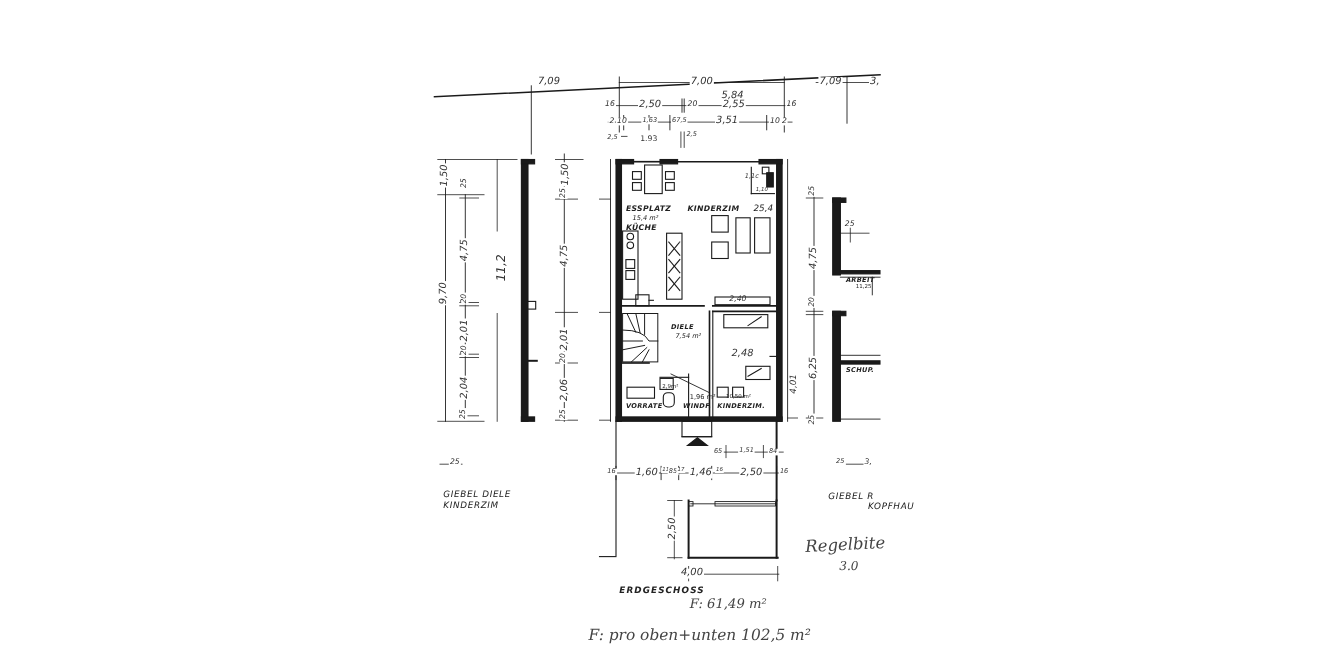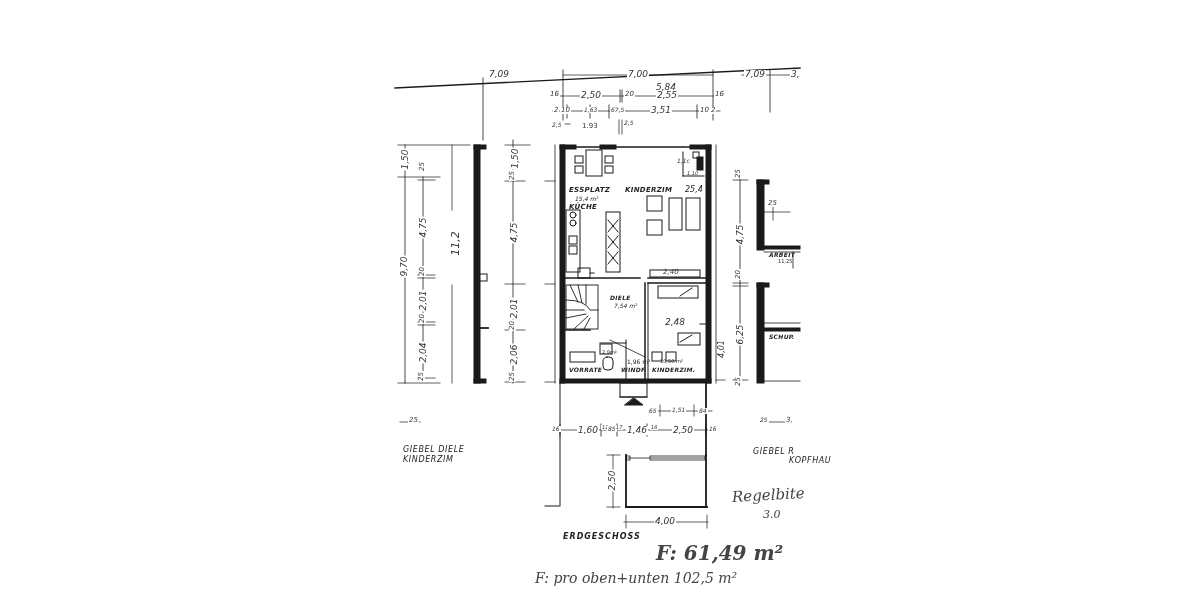--- a/index.html
+++ b/index.html
@@ -298,26 +298,26 @@
   <span class="dim" style="left:672px;top:426px;">2,50</span>
   <span class="dim" style="left:708px;top:426px;font-size:6px;">16</span>
   <span class="dim" style="left:648px;top:408px;font-size:6px;">65</span>
   <span class="dim" style="left:671px;top:407px;font-size:6px;">1,51</span>
   <span class="dim" style="left:698px;top:408px;font-size:6px;">84</span>
   <span class="dim" style="left:408px;top:417px;font-size:7px;">25</span>
   <span class="dim" style="left:759px;top:417px;font-size:6px;">25</span>
   <span class="dim" style="left:785px;top:417px;font-size:7px;">3,</span>
 
   <span class="dim vdim" style="left:601px;top:476px;">2,50</span>
-  <span class="dim" style="left:654px;top:517px;">4,00</span>
+  <span class="dim" style="left:618px;top:517px;">4,00</span>
 
   <span class="lbl" style="left:403px;top:446px;font-size:8px;letter-spacing:0.6px;">GIEBEL DIELE</span>
   <span class="lbl" style="left:403px;top:456px;font-size:8px;letter-spacing:0.6px;">KINDERZIM</span>
   <span class="lbl" style="left:753px;top:448px;font-size:8px;letter-spacing:0.6px;">GIEBEL R</span>
   <span class="lbl" style="left:753px;top:457px;font-size:8px;letter-spacing:0.6px;padding-left:36px;">KOPFHAU</span>
 
   <span class="lbl" style="left:563px;top:533px;font-size:8px;letter-spacing:1px;font-weight:bold;">ERDGESCHOSS</span>
 
   <span class="hand" style="left:732px;top:488px;font-size:15px;transform:rotate(-3deg);">Regelbite</span>
   <span class="hand" style="left:763px;top:509px;font-size:11px;">3.0</span>
-  <span class="hand" style="left:656px;top:543px;font-size:20px;font-weight:bold;">F: 61,49 m²</span>
+  <span class="hand" style="left:627px;top:543px;font-size:12px;">F: 61,49 m²</span>
   <span class="hand" style="left:535px;top:571px;font-size:14px;">F: pro oben+unten 102,5 m²</span>
 </div>
 
 </body></html>

